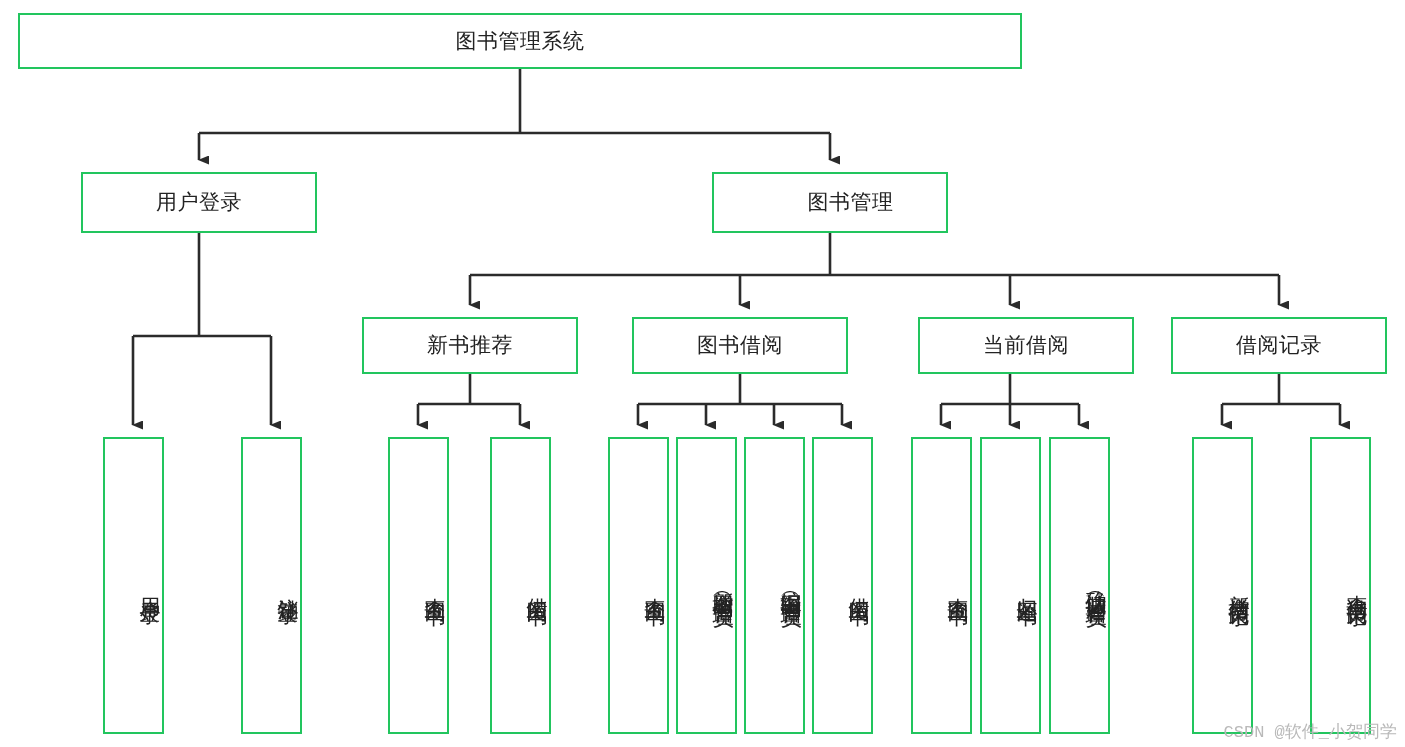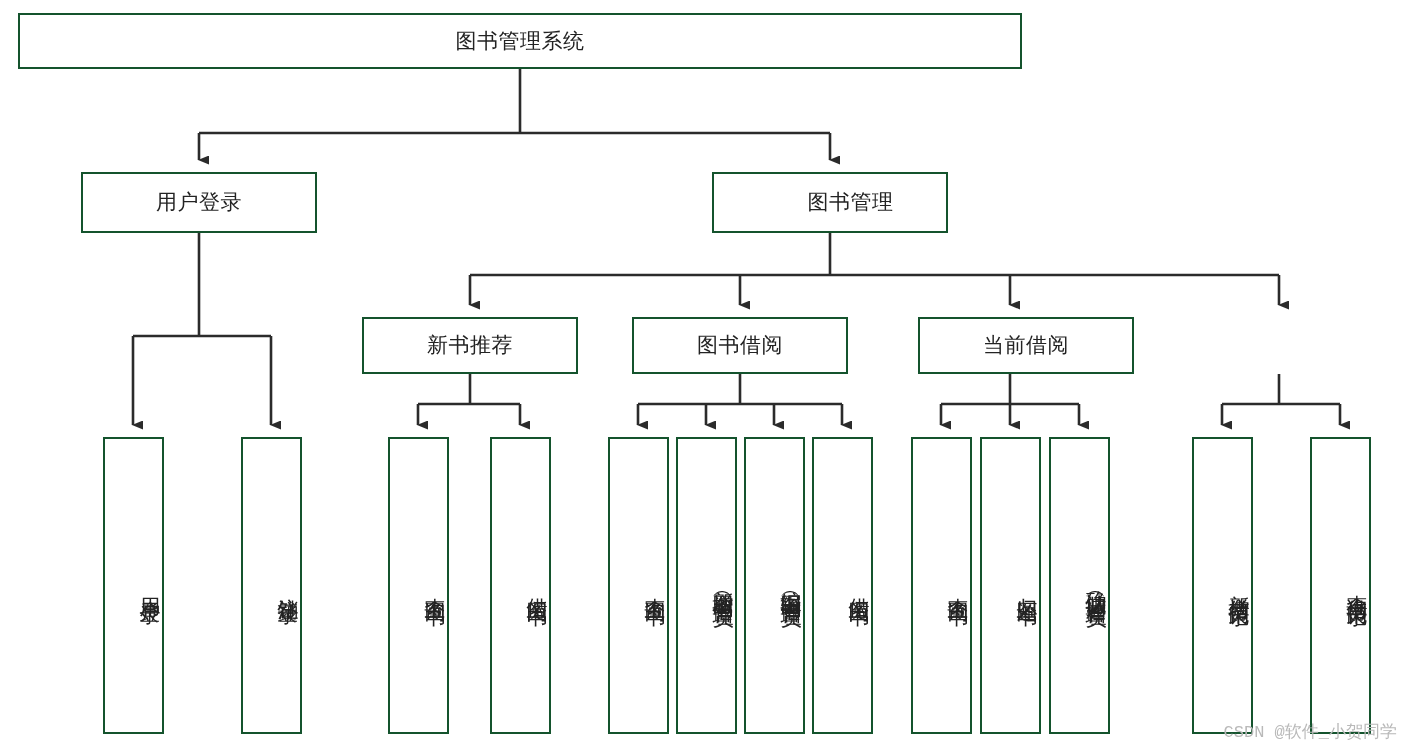--- a/index.html
+++ b/index.html
@@ -23,21 +23,21 @@
     left: 0;
     top: 0;
     width: 1405px;
     height: 747px;
     pointer-events: none;
   }
   .node {
     position: absolute;
     box-sizing: border-box;
     background: #ffffff;
-    border: 2px solid #14532d;
+    border: 2px solid #22c55e;
     display: flex;
     align-items: center;
     justify-content: center;
     color: #232323;
     line-height: 1.16;
   }
   .node.horiz {
     font-size: 21px;
     letter-spacing: 0.5px;
     padding: 0 6px;
@@ -139,20 +139,23 @@
   </div>
 
   <div class="node horiz" style="left:632px; top:317px; width:216px; height:57px;">
     <span class="node-label">图书借阅</span>
   </div>
 
   <div class="node horiz" style="left:902px; top:317px; width:216px; height:57px;margin-left:16px;">
     <span class="node-label">当前借阅</span>
   </div>
 
+  <div class="node horiz" style="left:1171px; top:317px; width:216px; height:57px;">
+    <span class="node-label">借阅记录</span>
+  </div>
 
   <div class="node vert" style="left:103px; top:437px; width:61px; height:297px;">
     <span class="node-label">用户登录</span>
   </div>
 
   <div class="node vert" style="left:241px; top:437px; width:61px; height:297px;">
     <span class="node-label">注销登录</span>
   </div>
 
   <div class="node vert" style="left:388px; top:437px; width:61px; height:297px;">

